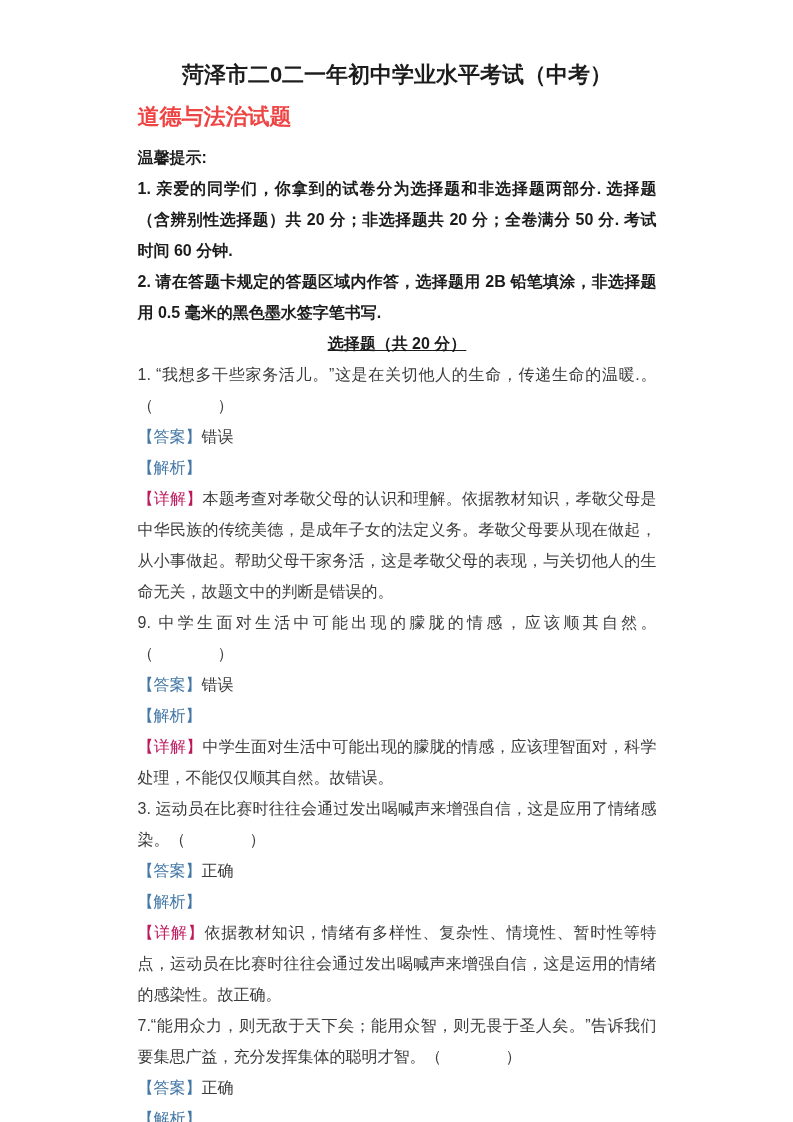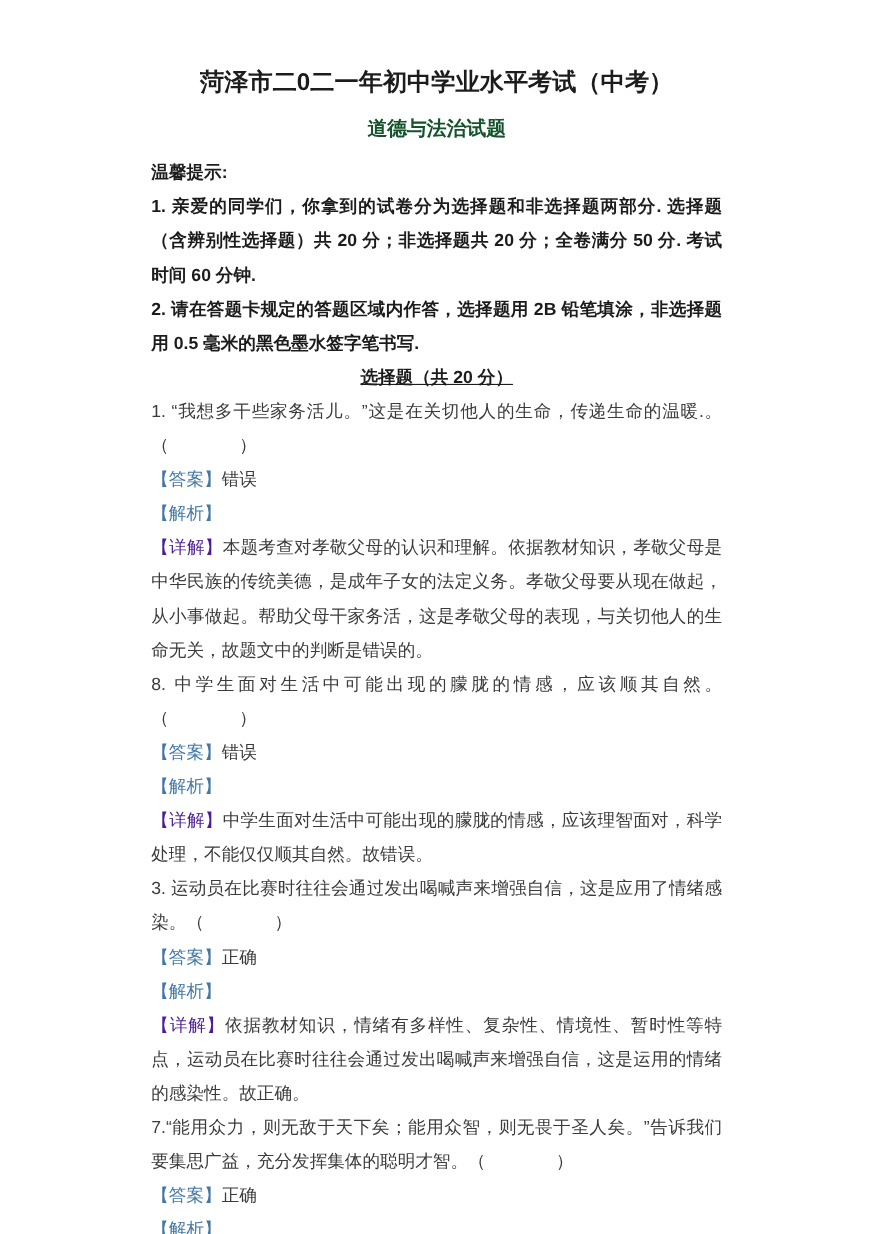--- a/index.html
+++ b/index.html
@@ -17,24 +17,24 @@
   }
   .title {
     text-align: center;
     font-weight: bold;
     color: #1c1c1c;
     font-size: 22px;
     line-height: 30px;
     margin: 0 0 12px 0;
   }
   .subtitle {
-    text-align: center;
+    text-align: left;
     font-weight: bold;
-    color: #14532d;
-    font-size: 18px;
+    color: #ef4444;
+    font-size: 22px;
     line-height: 30px;
     margin: 0 0 10px 0;
   }
   p {
     margin: 0;
     font-size: 16px;
     line-height: 31px;
     text-align: justify;
     text-justify: inter-ideograph;
   }
@@ -43,21 +43,21 @@
     color: #1c1c1c;
   }
   .center {
     text-align: center;
     text-decoration: underline;
   }
   .label-blue {
     color: #4377a6;
   }
   .label-dark {
-    color: #4c1d95;
+    color: #be185d;
   }
 </style>
 </head>
 <body>
 
 <div class="page">
 
   <h1 class="title">菏泽市二0二一年初中学业水平考试（中考）</h1>
   <h2 class="subtitle">道德与法治试题</h2>
 
@@ -68,21 +68,21 @@
   <p class="bold center">选择题（共 20 分）</p>
 
   <div>
     <p>1. “我想多干些家务活儿。”这是在关切他人的生命，传递生命的温暖.。（　　　　）</p>
     <p><span class="label-blue">【答案】</span><span>错误</span></p>
     <p><span class="label-blue">【解析】</span></p>
     <p><span class="label-dark">【详解】</span><span>本题考查对孝敬父母的认识和理解。依据教材知识，孝敬父母是中华民族的传统美德，是成年子女的法定义务。孝敬父母要从现在做起，从小事做起。帮助父母干家务活，这是孝敬父母的表现，与关切他人的生命无关，故题文中的判断是错误的。</span></p>
   </div>
 
   <div>
-    <p>8. 中学生面对生活中可能出现的朦胧的情感，应该顺其自然。（　　　　）</p>
+    <p>9. 中学生面对生活中可能出现的朦胧的情感，应该顺其自然。（　　　　）</p>
     <p><span class="label-blue">【答案】</span><span>错误</span></p>
     <p><span class="label-blue">【解析】</span></p>
     <p><span class="label-dark">【详解】</span><span>中学生面对生活中可能出现的朦胧的情感，应该理智面对，科学处理，不能仅仅顺其自然。故错误。</span></p>
   </div>
 
   <div>
     <p>3. 运动员在比赛时往往会通过发出喝喊声来增强自信，这是应用了情绪感染。（　　　　）</p>
     <p><span class="label-blue">【答案】</span><span>正确</span></p>
     <p><span class="label-blue">【解析】</span></p>
     <p><span class="label-dark">【详解】</span><span>依据教材知识，情绪有多样性、复杂性、情境性、暂时性等特点，运动员在比赛时往往会通过发出喝喊声来增强自信，这是运用的情绪的感染性。故正确。</span></p>

